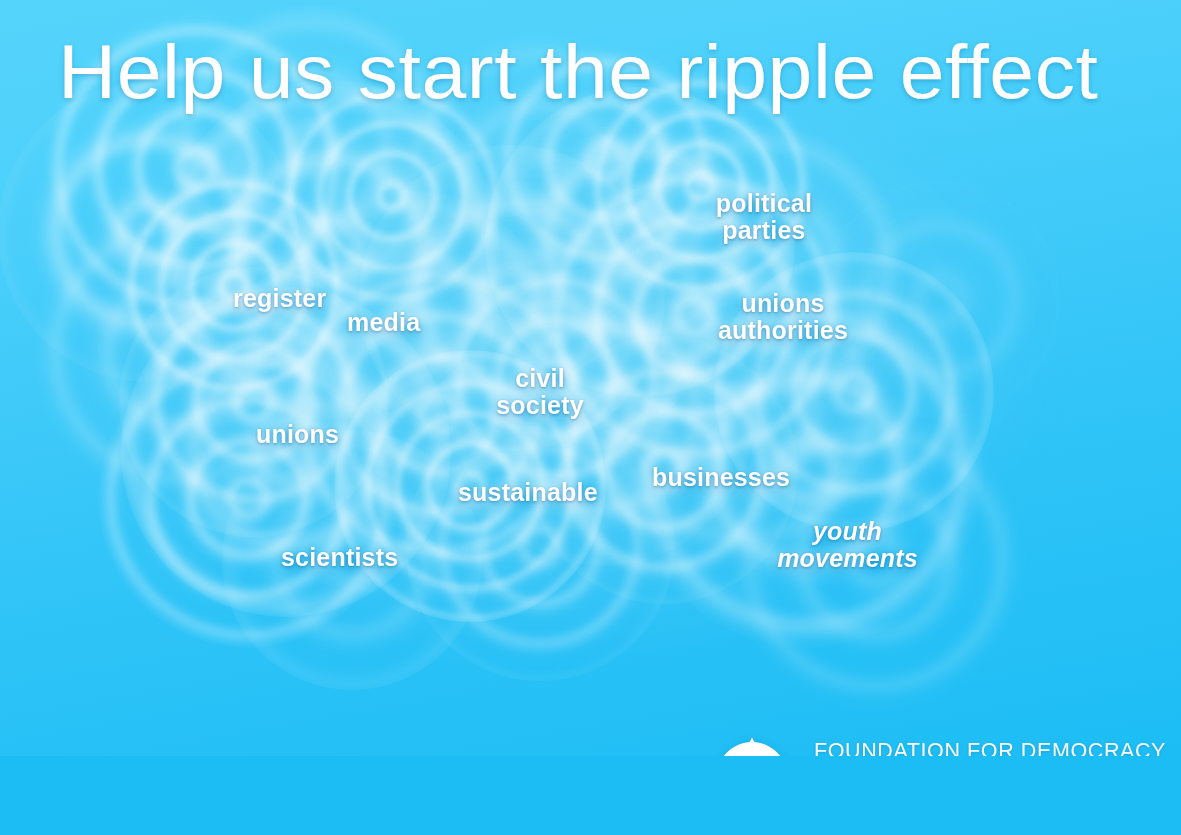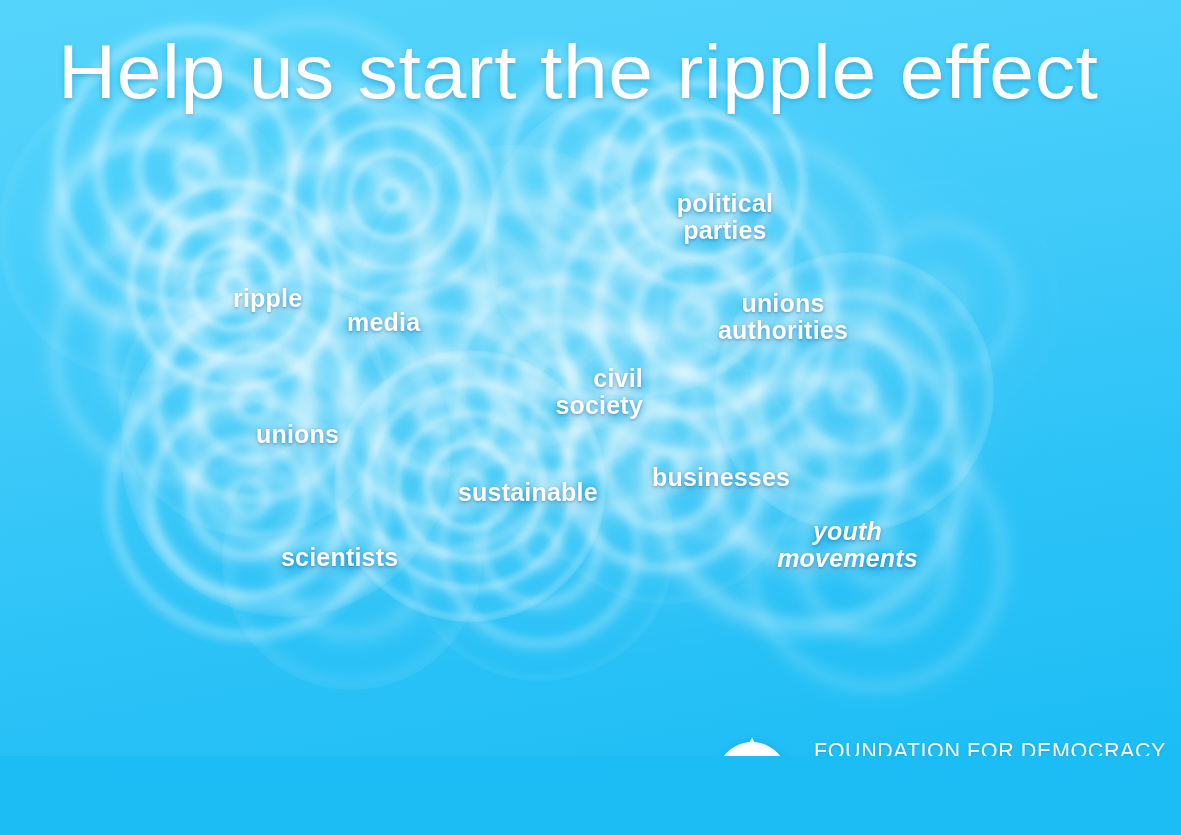--- a/index.html
+++ b/index.html
@@ -210,28 +210,28 @@
       <div class="ripple soft" style="left: 726px; top: 410px; width: 300px; height: 300px; opacity: 0.62;"></div>
       <div class="ripple soft" style="left: 222px; top: 430px; width: 260px; height: 260px; opacity: 0.58;"></div>
       <div class="ripple" style="left: 405px; top: 411px; width: 270px; height: 270px; opacity: 0.6;"></div>
       <div class="ripple soft" style="left: 820px; top: 180px; width: 240px; height: 240px; opacity: 0.42;"></div>
     </div>
   <div id="haze"></div>
 
   <h1 id="headline">Help us start the ripple effect</h1>
 
   <div id="words">
-      <div class="word two" style="left: 657px; top: 190px; width: 136px; text-align: center;">political
+      <div class="word two" style="left: 696px; top: 190px; width: 136px; text-align: center;">political
 parties</div>
-      <div class="word" style="left: 233px; top: 285px; width: 110px;">ripple</div>
+      <div class="word" style="left: 233px; top: 285px; width: 110px;">register</div>
       <div class="word" style="left: 347px; top: 309px; width: 90px;">media</div>
       <div class="word two" style="left: 709px; top: 290px; width: 148px;">unions
 authorities</div>
       <div class="word" style="left: 256px; top: 377px; width: 95px; margin-top: 44px;">unions</div>
-      <div class="word two" style="left: 541px; top: 365px; width: 102px; text-align: right;">civil
+      <div class="word two" style="left: 489px; top: 365px; width: 102px;">civil
 society</div>
       <div class="word" style="left: 652px; top: 464px; width: 147px;">businesses</div>
       <div class="word" style="left: 458px; top: 479px; width: 162px;">sustainable</div>
       <div class="word two" style="left: 769px; top: 518px; width: 157px; font-style: italic;">youth
 movements</div>
       <div class="word" style="left: 281px; top: 544px; width: 135px;">scientists</div>
     </div>
 
 
   <div id="logo">

